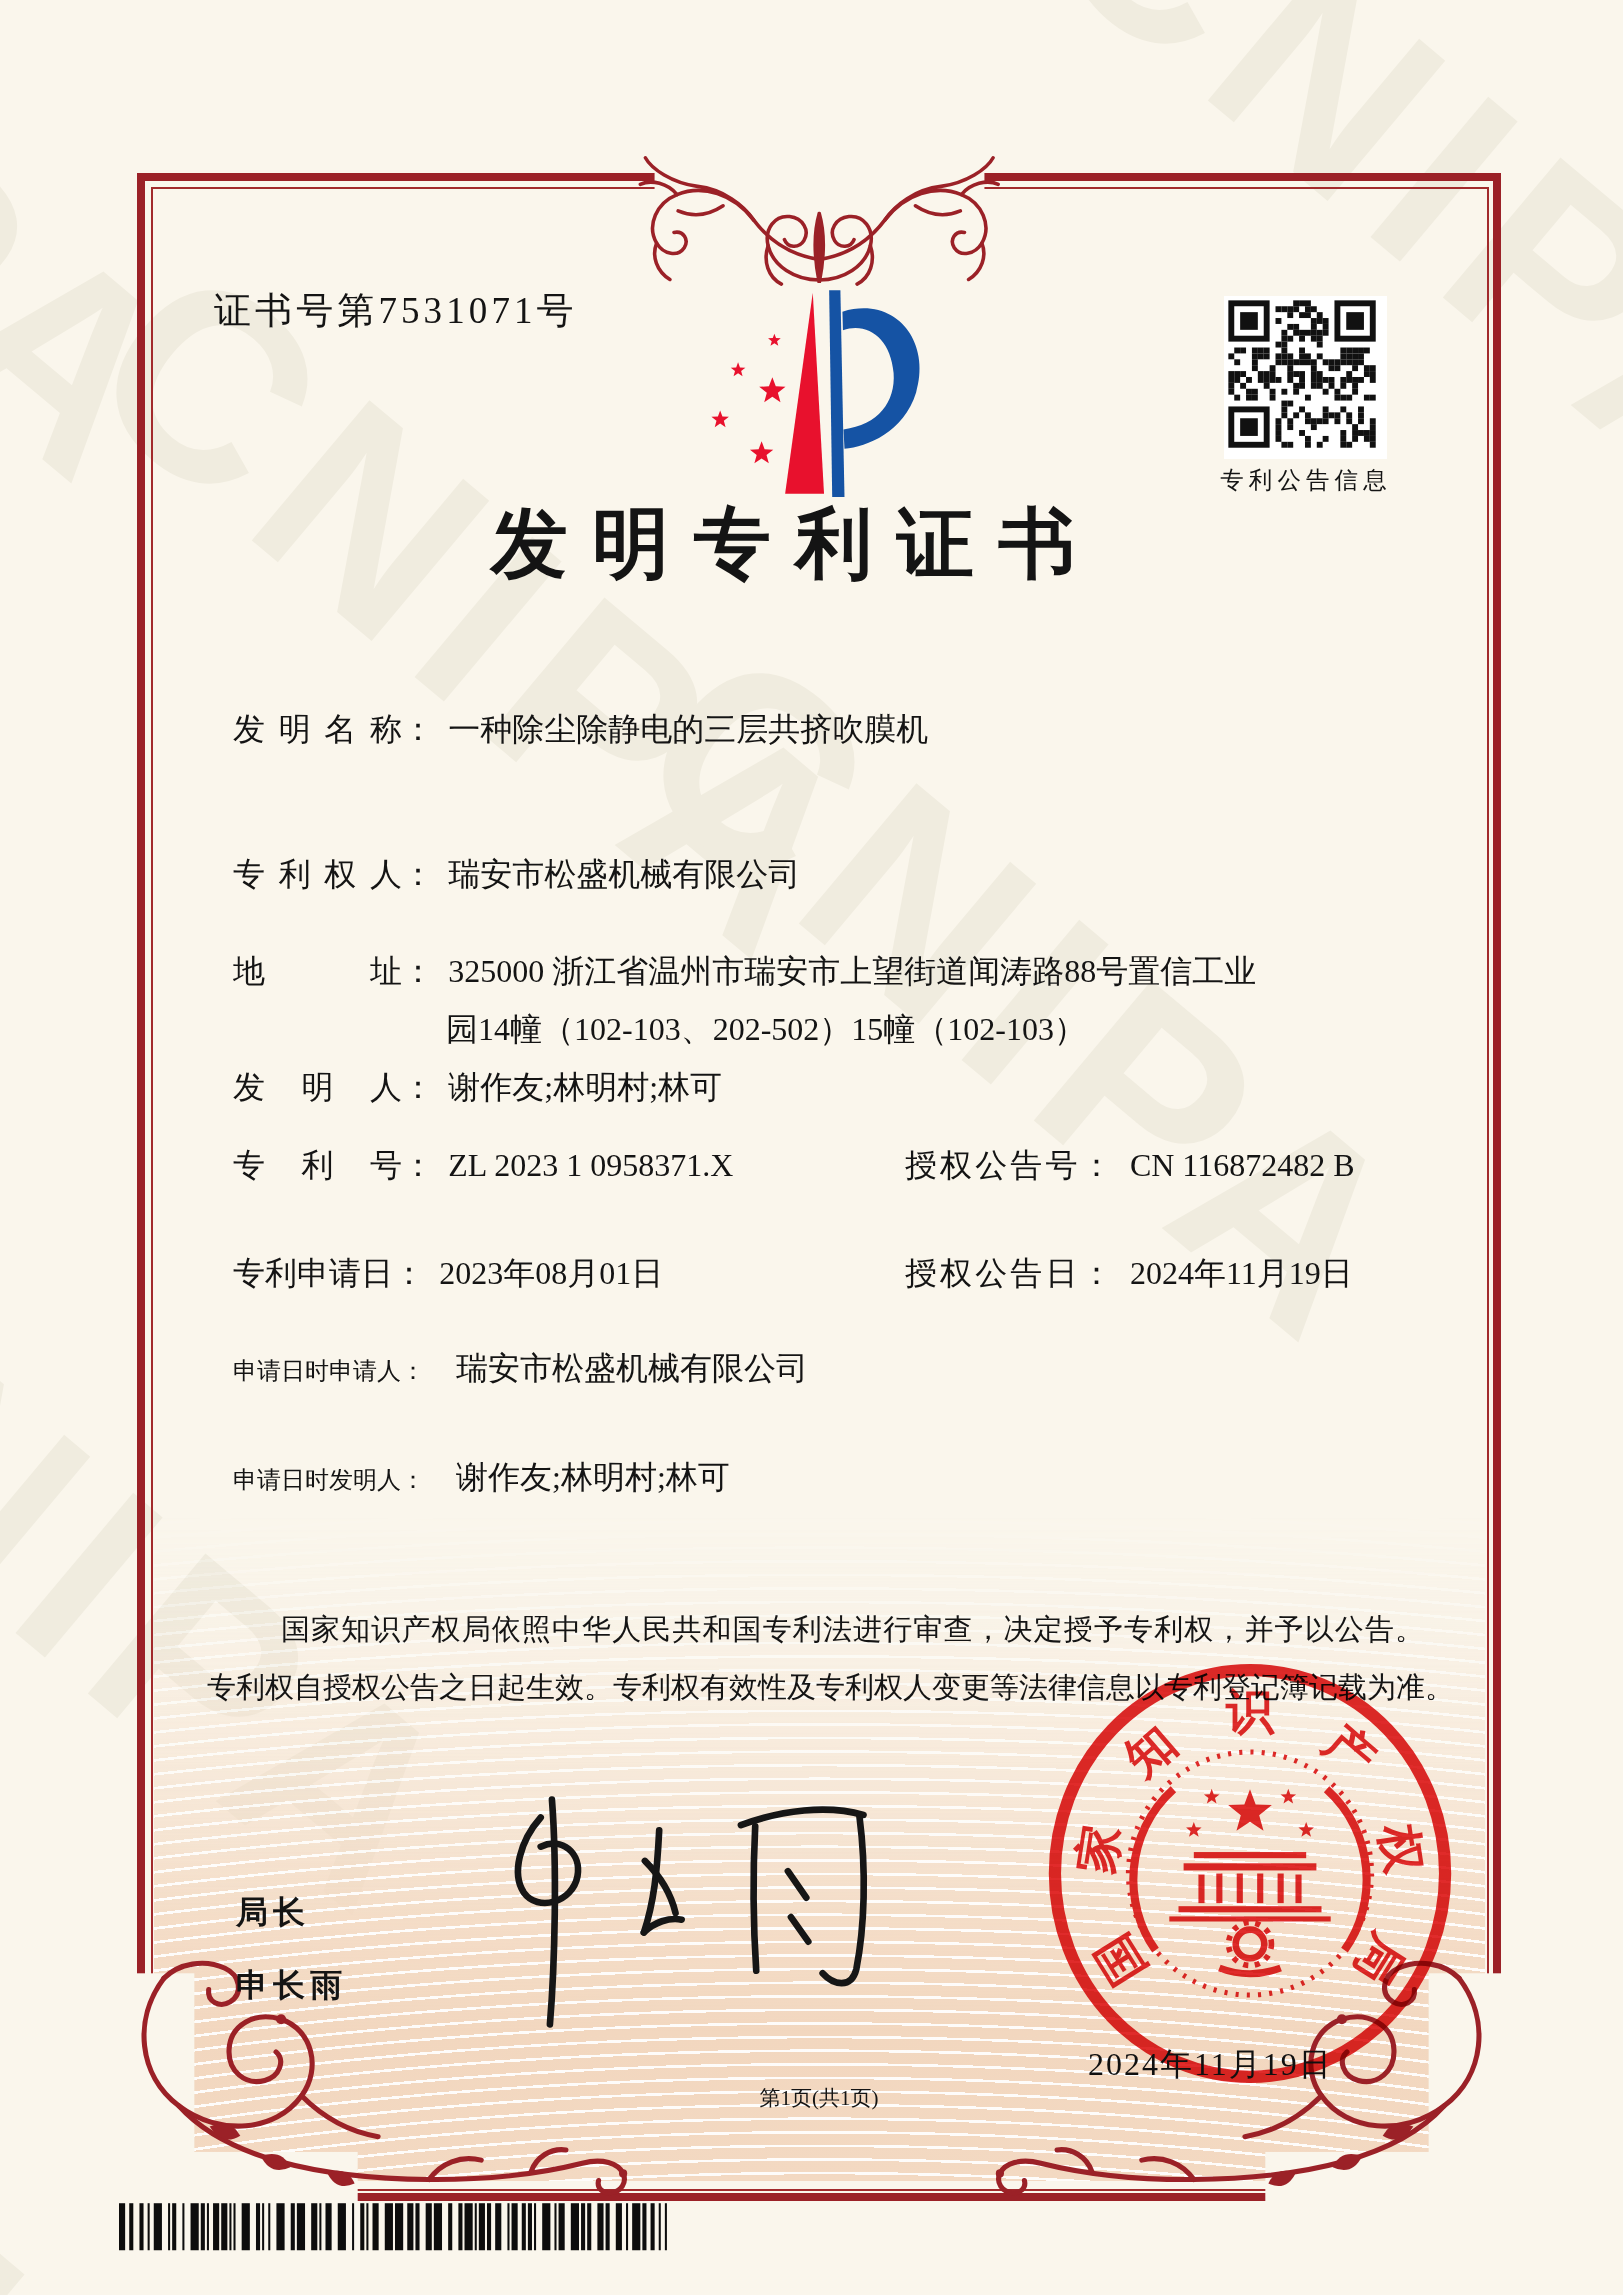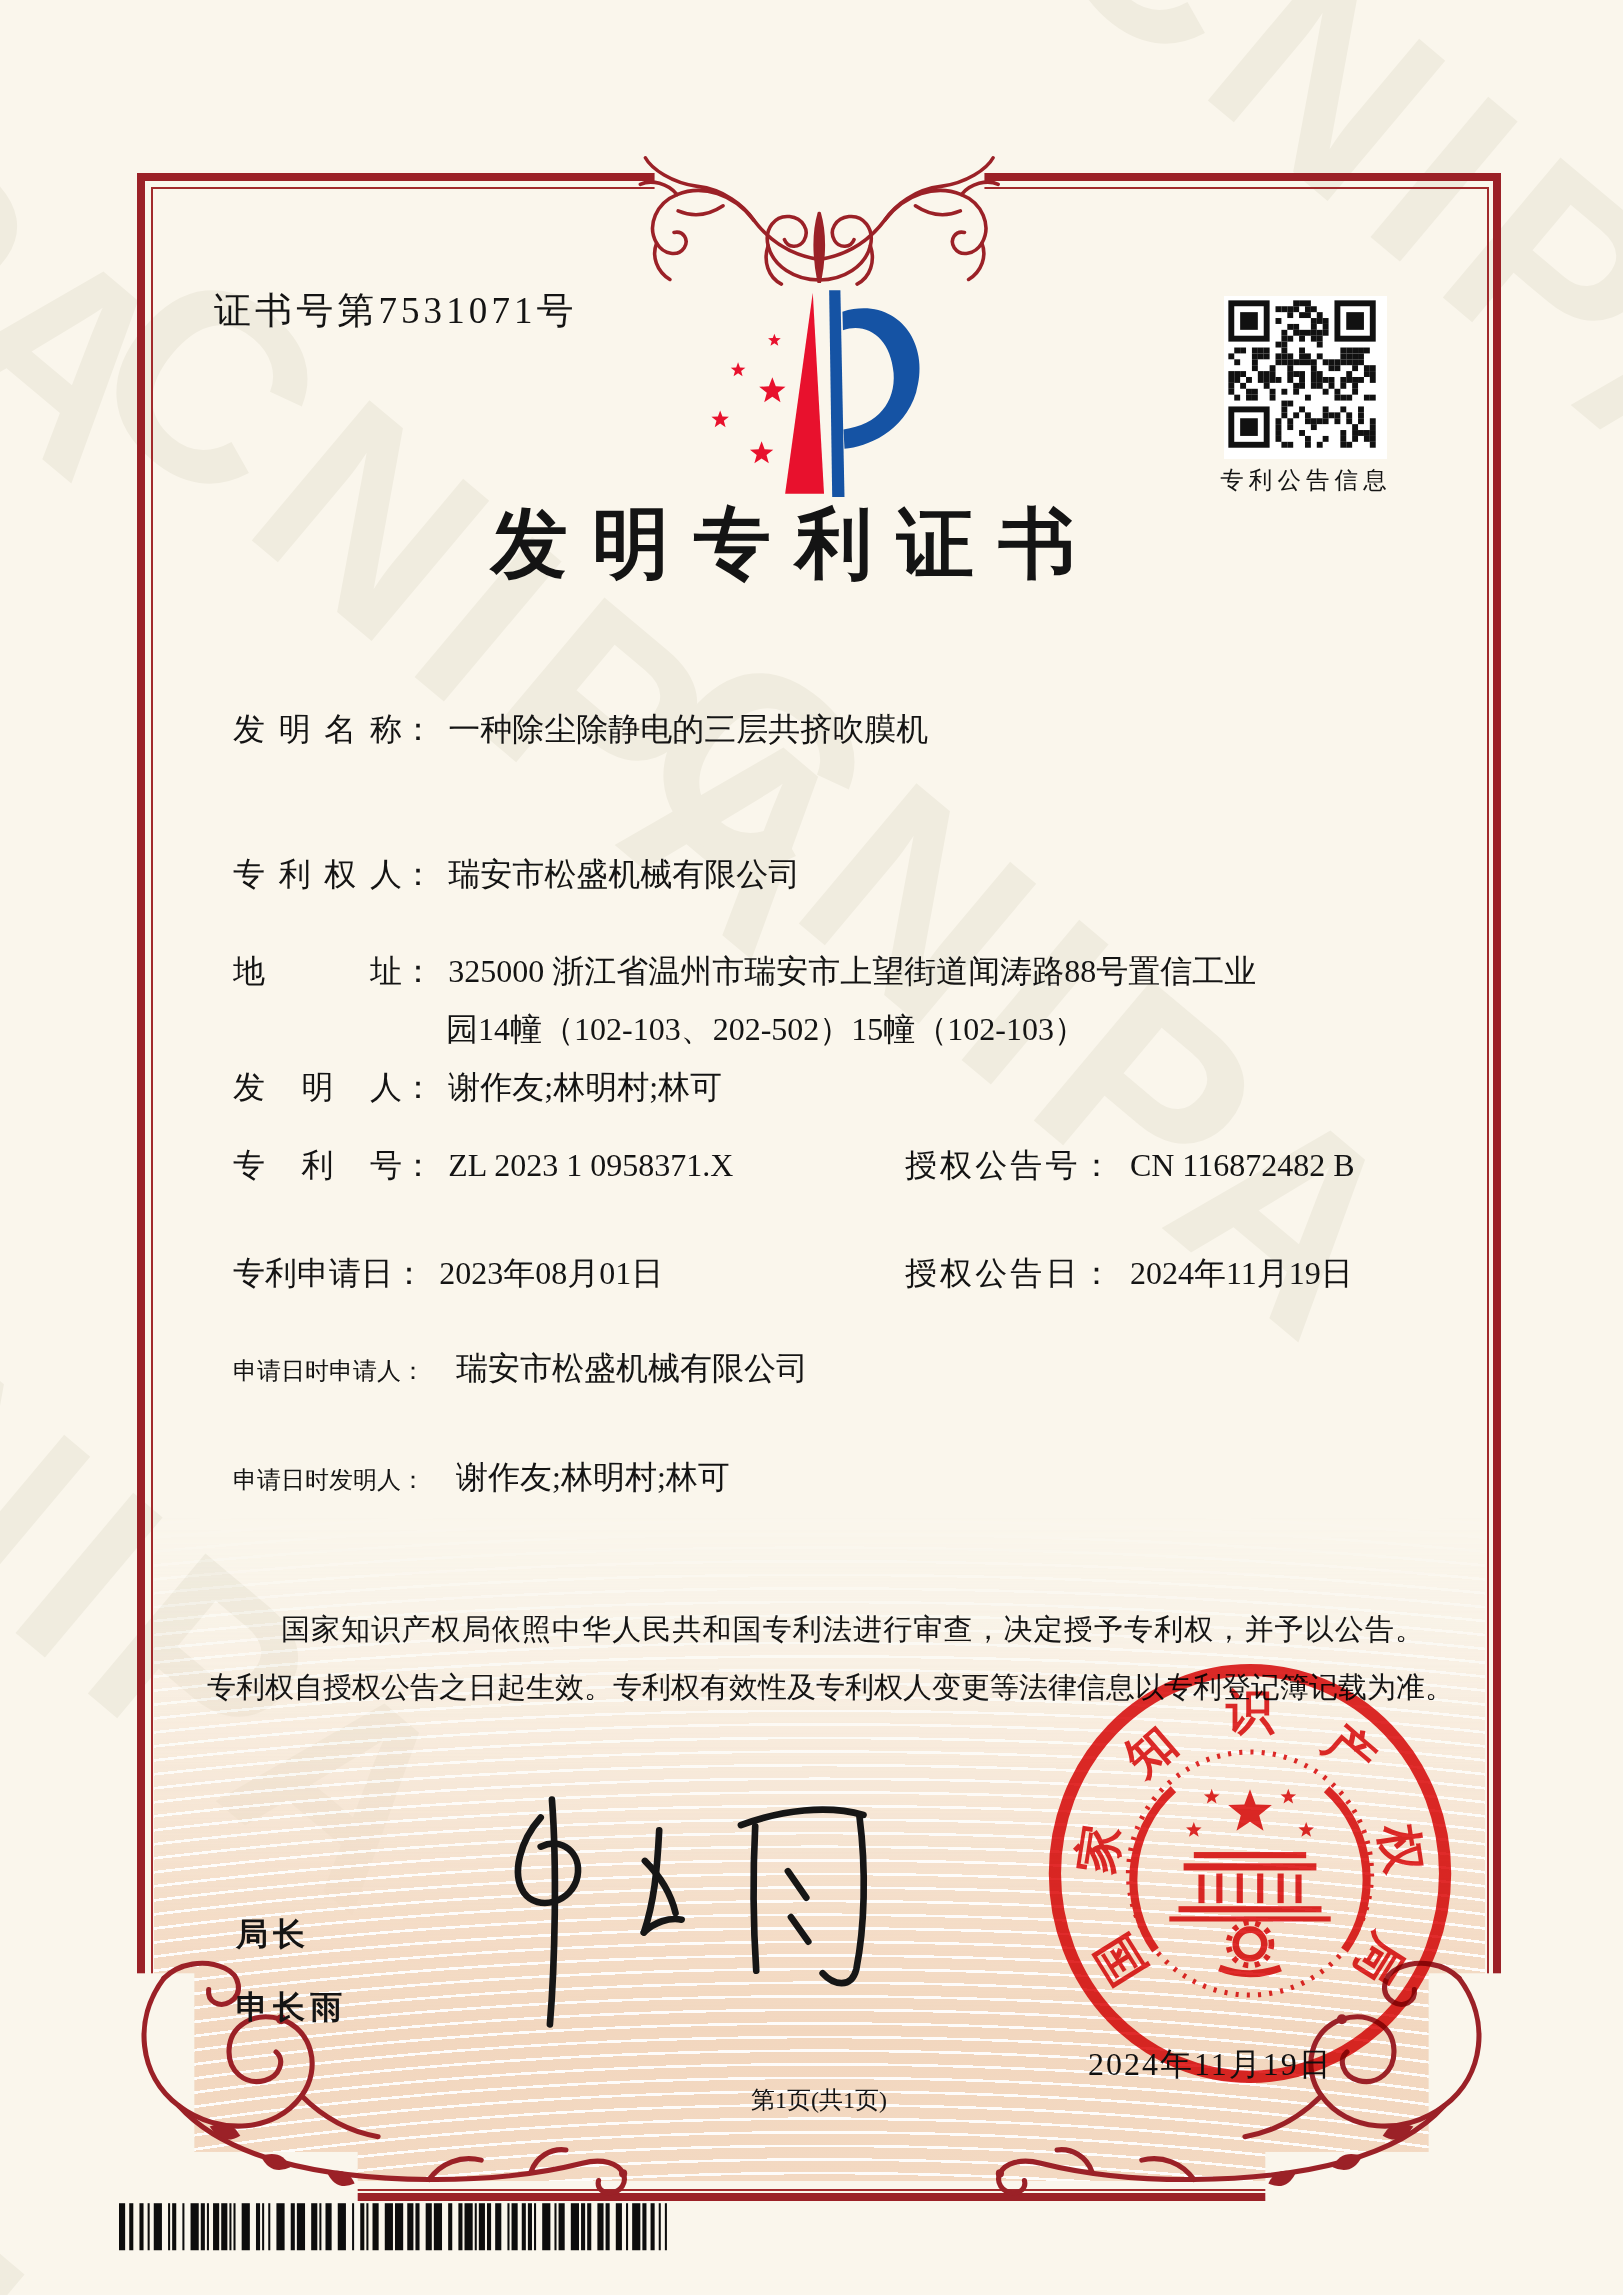--- a/index.html
+++ b/index.html
@@ -36,28 +36,28 @@
   .row{position:absolute;font-size:32px;white-space:nowrap;z-index:3;}
   .lbl-spread{display:inline-block;width:169px;text-align:justify;text-align-last:justify;vertical-align:bottom;}
   .lbl-small{font-size:24px;}
   .val{margin-left:14.3px;}
   .rt{letter-spacing:3.1px;}
   
   .stmt{position:absolute;left:207px;width:1217px;font-size:29px;z-index:3;
       text-align:justify;text-align-last:justify;white-space:nowrap;}
   
   .signer{position:absolute;left:236px;font-size:32px;font-weight:700;z-index:4;
-      font-family:Liberation Serif, serif;letter-spacing:5.1px;margin-top:22px;}
+      font-family:Liberation Serif, serif;letter-spacing:5.1px;}
   
   .seal-svg{left:1043px;top:1659px;z-index:4;mix-blend-mode:multiply;opacity:.95;}
   .seal-date{left:1088px;top:2043px;font-size:32px;letter-spacing:2px;color:#101010;z-index:5;}
   .ring-char{font-size:94px;font-weight:700;fill:#e01f1f;
       font-family:"Liberation Serif","DejaVu Serif",serif;}
   
-  .page-info{left:137px;top:2084px;width:1364px;text-align:center;font-size:24px;z-index:3;}
+  .page-info{left:137px;top:2084px;width:1364px;text-align:center;font-size:21px;z-index:3;}
   .barcode-svg{left:119px;top:2203px;z-index:3;}
   .orn{z-index:3;}
   svg{display:block;}
 </style>
 </head>
 <body>
 
 <div class="wm" style="left:-460px;top:-256px">CNIPA</div>
 <div class="wm" style="left:1176px;top:-220px">CNIPA</div>
 <div class="wm" style="left:220px;top:220px">CNIPA</div>

